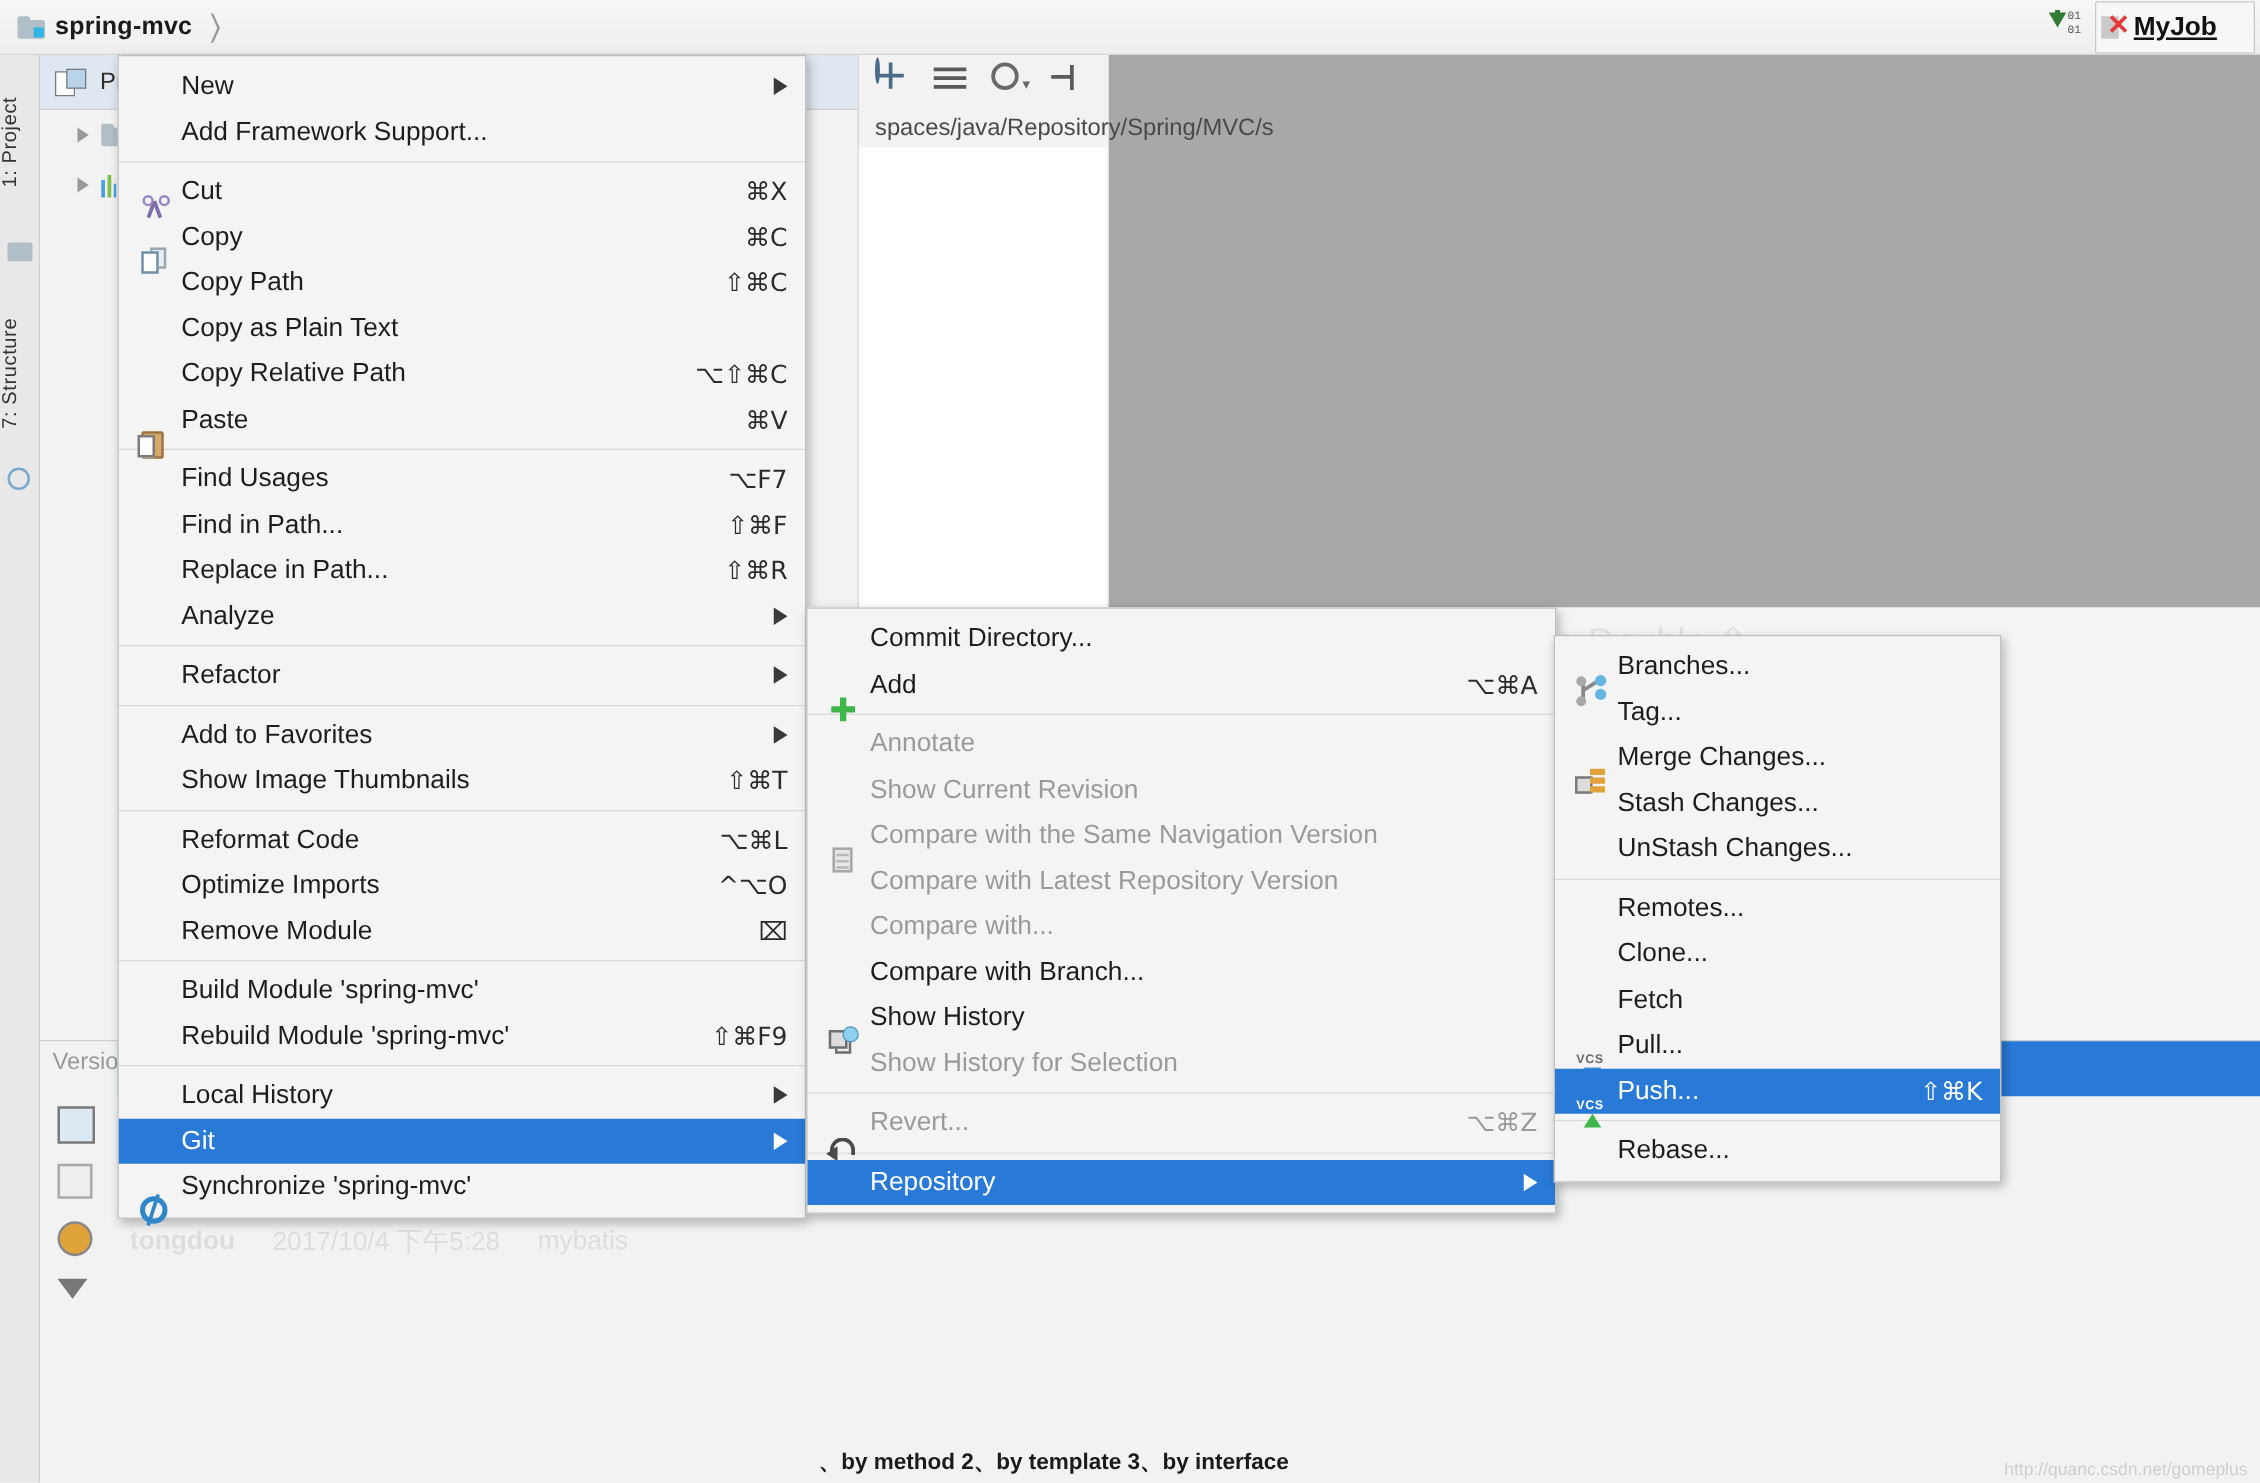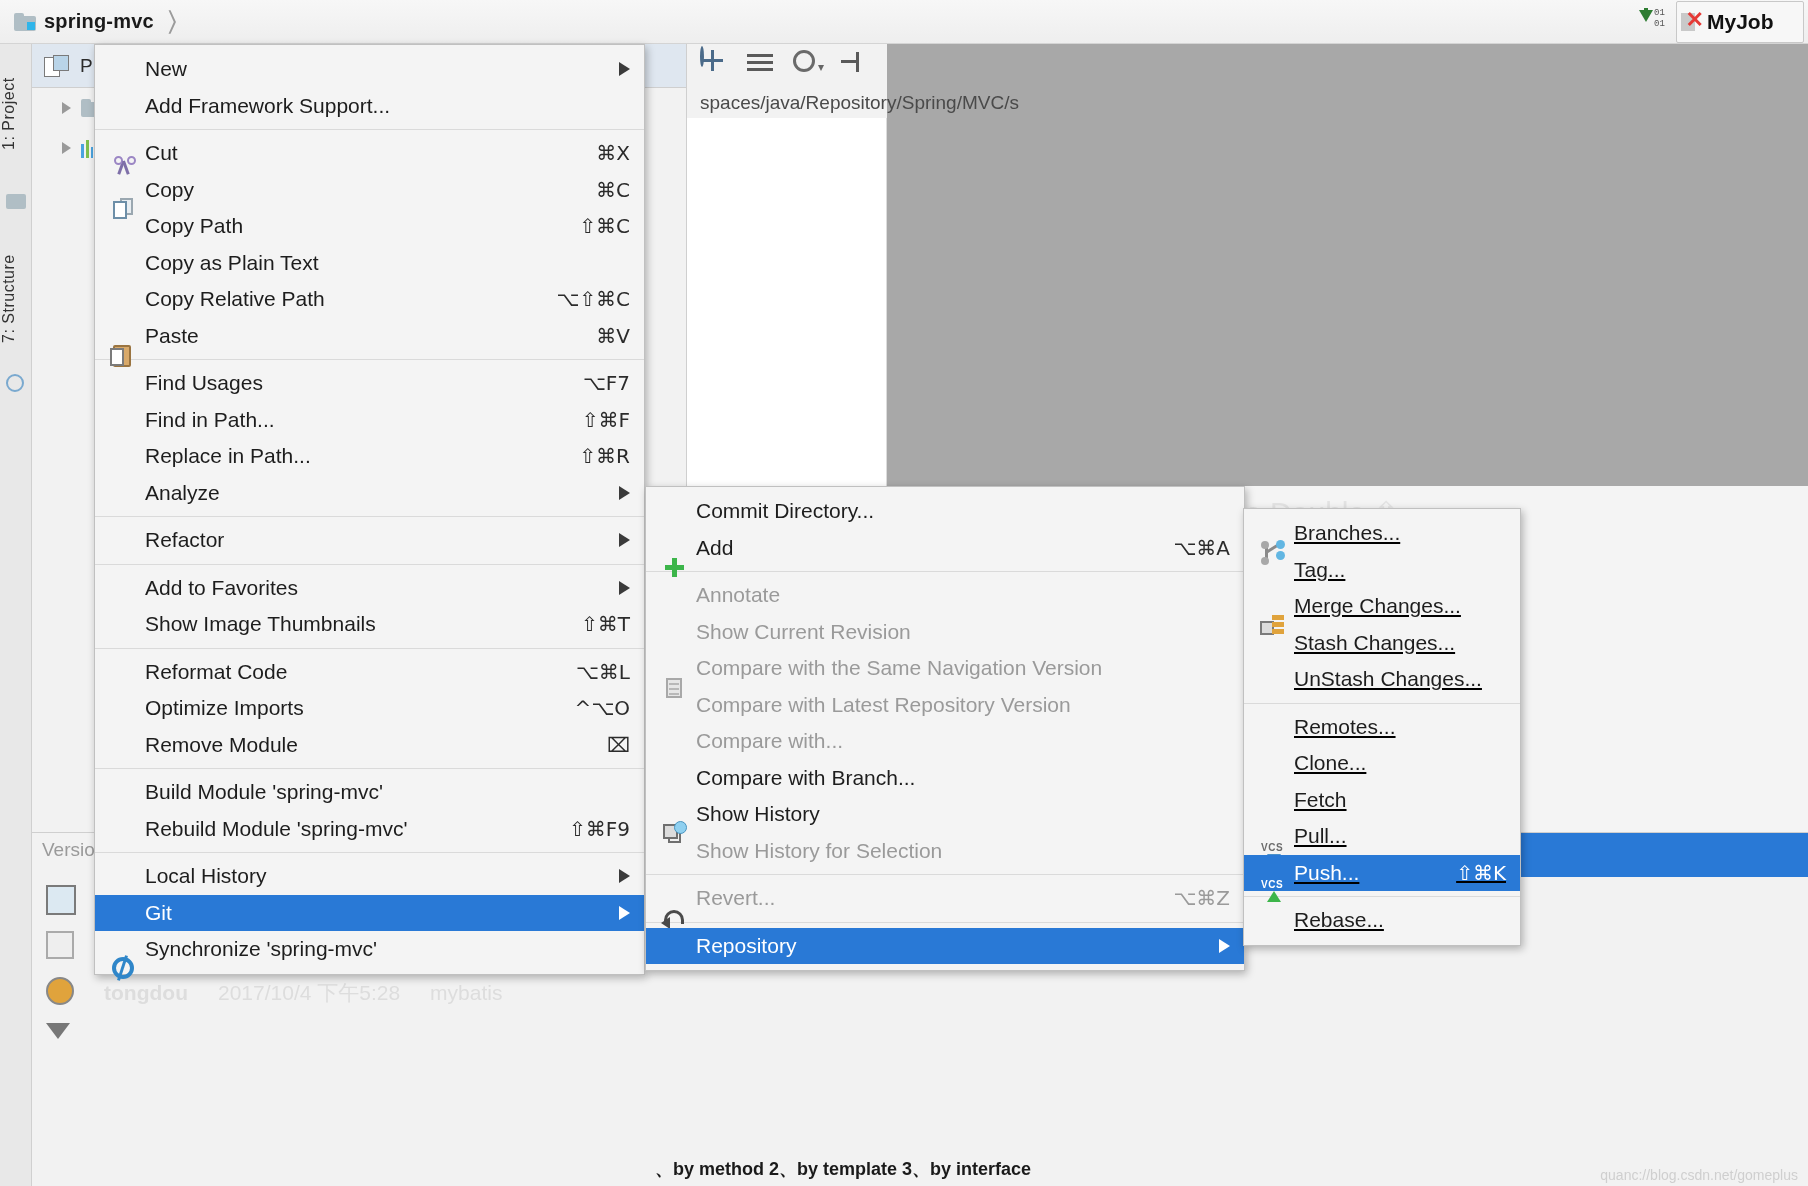--- a/index.html
+++ b/index.html
@@ -32,21 +32,21 @@
   .tr-zone { position:absolute; right:0; top:0; height:44px; display:flex; align-items:center; gap:6px; padding-right: 4px;}
   .dl-icon { position:relative; width:34px; height:30px; }
   .dl-arrow { position:absolute; left:3px; top:3px; width:0;height:0;
      border-left:7px solid transparent;border-right:7px solid transparent;border-top:12px solid #2e7d32;}
   .dl-stem { position:absolute; left:8px; top:1px; width:4px;height:8px;background:#2e7d32;}
   .dl-num { position:absolute; left:18px; top:2px; font-size:9px; line-height:9px; color:#555; font-family:"Liberation Mono", monospace;}
   .myjob-box {
     height:42px; min-width: 128px; background:#f7f7f7; border:1px solid #c8c8c8;
     display:flex; align-items:center; gap:4px; padding: 0 6px 0 4px; border-radius:2px;
   }
-  .myjob-text { font-size:21px; color:#111; font-weight:600; }
+  .myjob-text { font-size:21px; color:#111; font-weight:600;text-decoration:underline; }
   .myjob-ic { width:22px;height:22px; position:relative;}
   .myjob-ic .bars{position:absolute;left:0;top:2px;width:14px;height:18px;background:#c9c9c9;}
   .myjob-ic .x{position:absolute;right:-1px;top:0px;color:#e53935;font-size:22px;line-height:18px;font-weight:700;}
 
   
   .left-strip { position:absolute; left:0; top:44px; width:32px; bottom:0; background:#e8e8e8; border-right:1px solid #d0d0d0; }
   .v-tab { position:absolute; left:0; width:32px; writing-mode: vertical-rl; transform: rotate(180deg);
            font-size:16px; color:#333; text-align:center; padding:8px 0; letter-spacing:.5px;}
   .v-tab.proj { top: 10px; height: 120px; }
   .v-tab.struct { top: 185px; height: 140px; }
@@ -115,21 +115,21 @@
   }
   .menu-item.disabled { color: #9a9a9a; }
   .menu-item.disabled .mi-accel { color:#9a9a9a; }
   .menu-item.selected { background: #2979d6; color: #fff; }
   .menu-item.selected .mi-accel { color:#fff; }
   .menu-item.selected .mi-arrow { border-left-color:#fff; }
   .menu-sep { height:1px; background:#dadada; margin: 5px 0; }
 
   #menu-context { left: 94px; top: 44px; width: 551px; }
   #menu-git     { left: 645px; top: 486px; width: 600px; }
-  #menu-repo    { left: 1243px; top: 508px; width: 278px; text-decoration: underline; }
+  #menu-repo    { left: 1243px; top: 508px; width: 358px; }
 
   
   .ic { position:absolute; inset:0;margin-top:20px; }
   .scissors:before, .scissors:after {
     content:""; position:absolute; width:3px; height:14px; background:#7e6fa8; top:1px; left:13px; transform-origin: top center;
   }
   .scissors:before { transform: rotate(20deg); }
   .scissors:after { transform: rotate(-20deg); }
   .scissors span { position:absolute; bottom:1px; width:9px;height:9px;border:2.5px solid #9b86c4;border-radius:50%;}
   .scissors span.l{left:5px;} .scissors span.r{right:5px;}
@@ -310,21 +310,21 @@
       <span class="c3">mybatis</span>
     </div>
     <div class="vcs-row" style="top:138px">
       <span class="c1">tongdou</span>
       <span class="c2">2017/10/4 下午5:28</span>
       <span class="c3">mybatis</span>
     </div>
   </div>
 
   <div class="bottom-note">、by method 2、by template 3、by interface</div>
-  <div class="watermark">quanc://blog.csdn.net/gomeplus</div>
+  <div class="watermark">http://quanc.csdn.net/gomeplus</div>
 </div>
 
 <div class="menu" id="menu-context">
     <div class="menu-item">
       <span class="mi-icon"></span>
       <span class="mi-label">New</span>
       <span class="mi-arrow"></span>
     </div>
     <div class="menu-item">
       <span class="mi-icon"></span>

